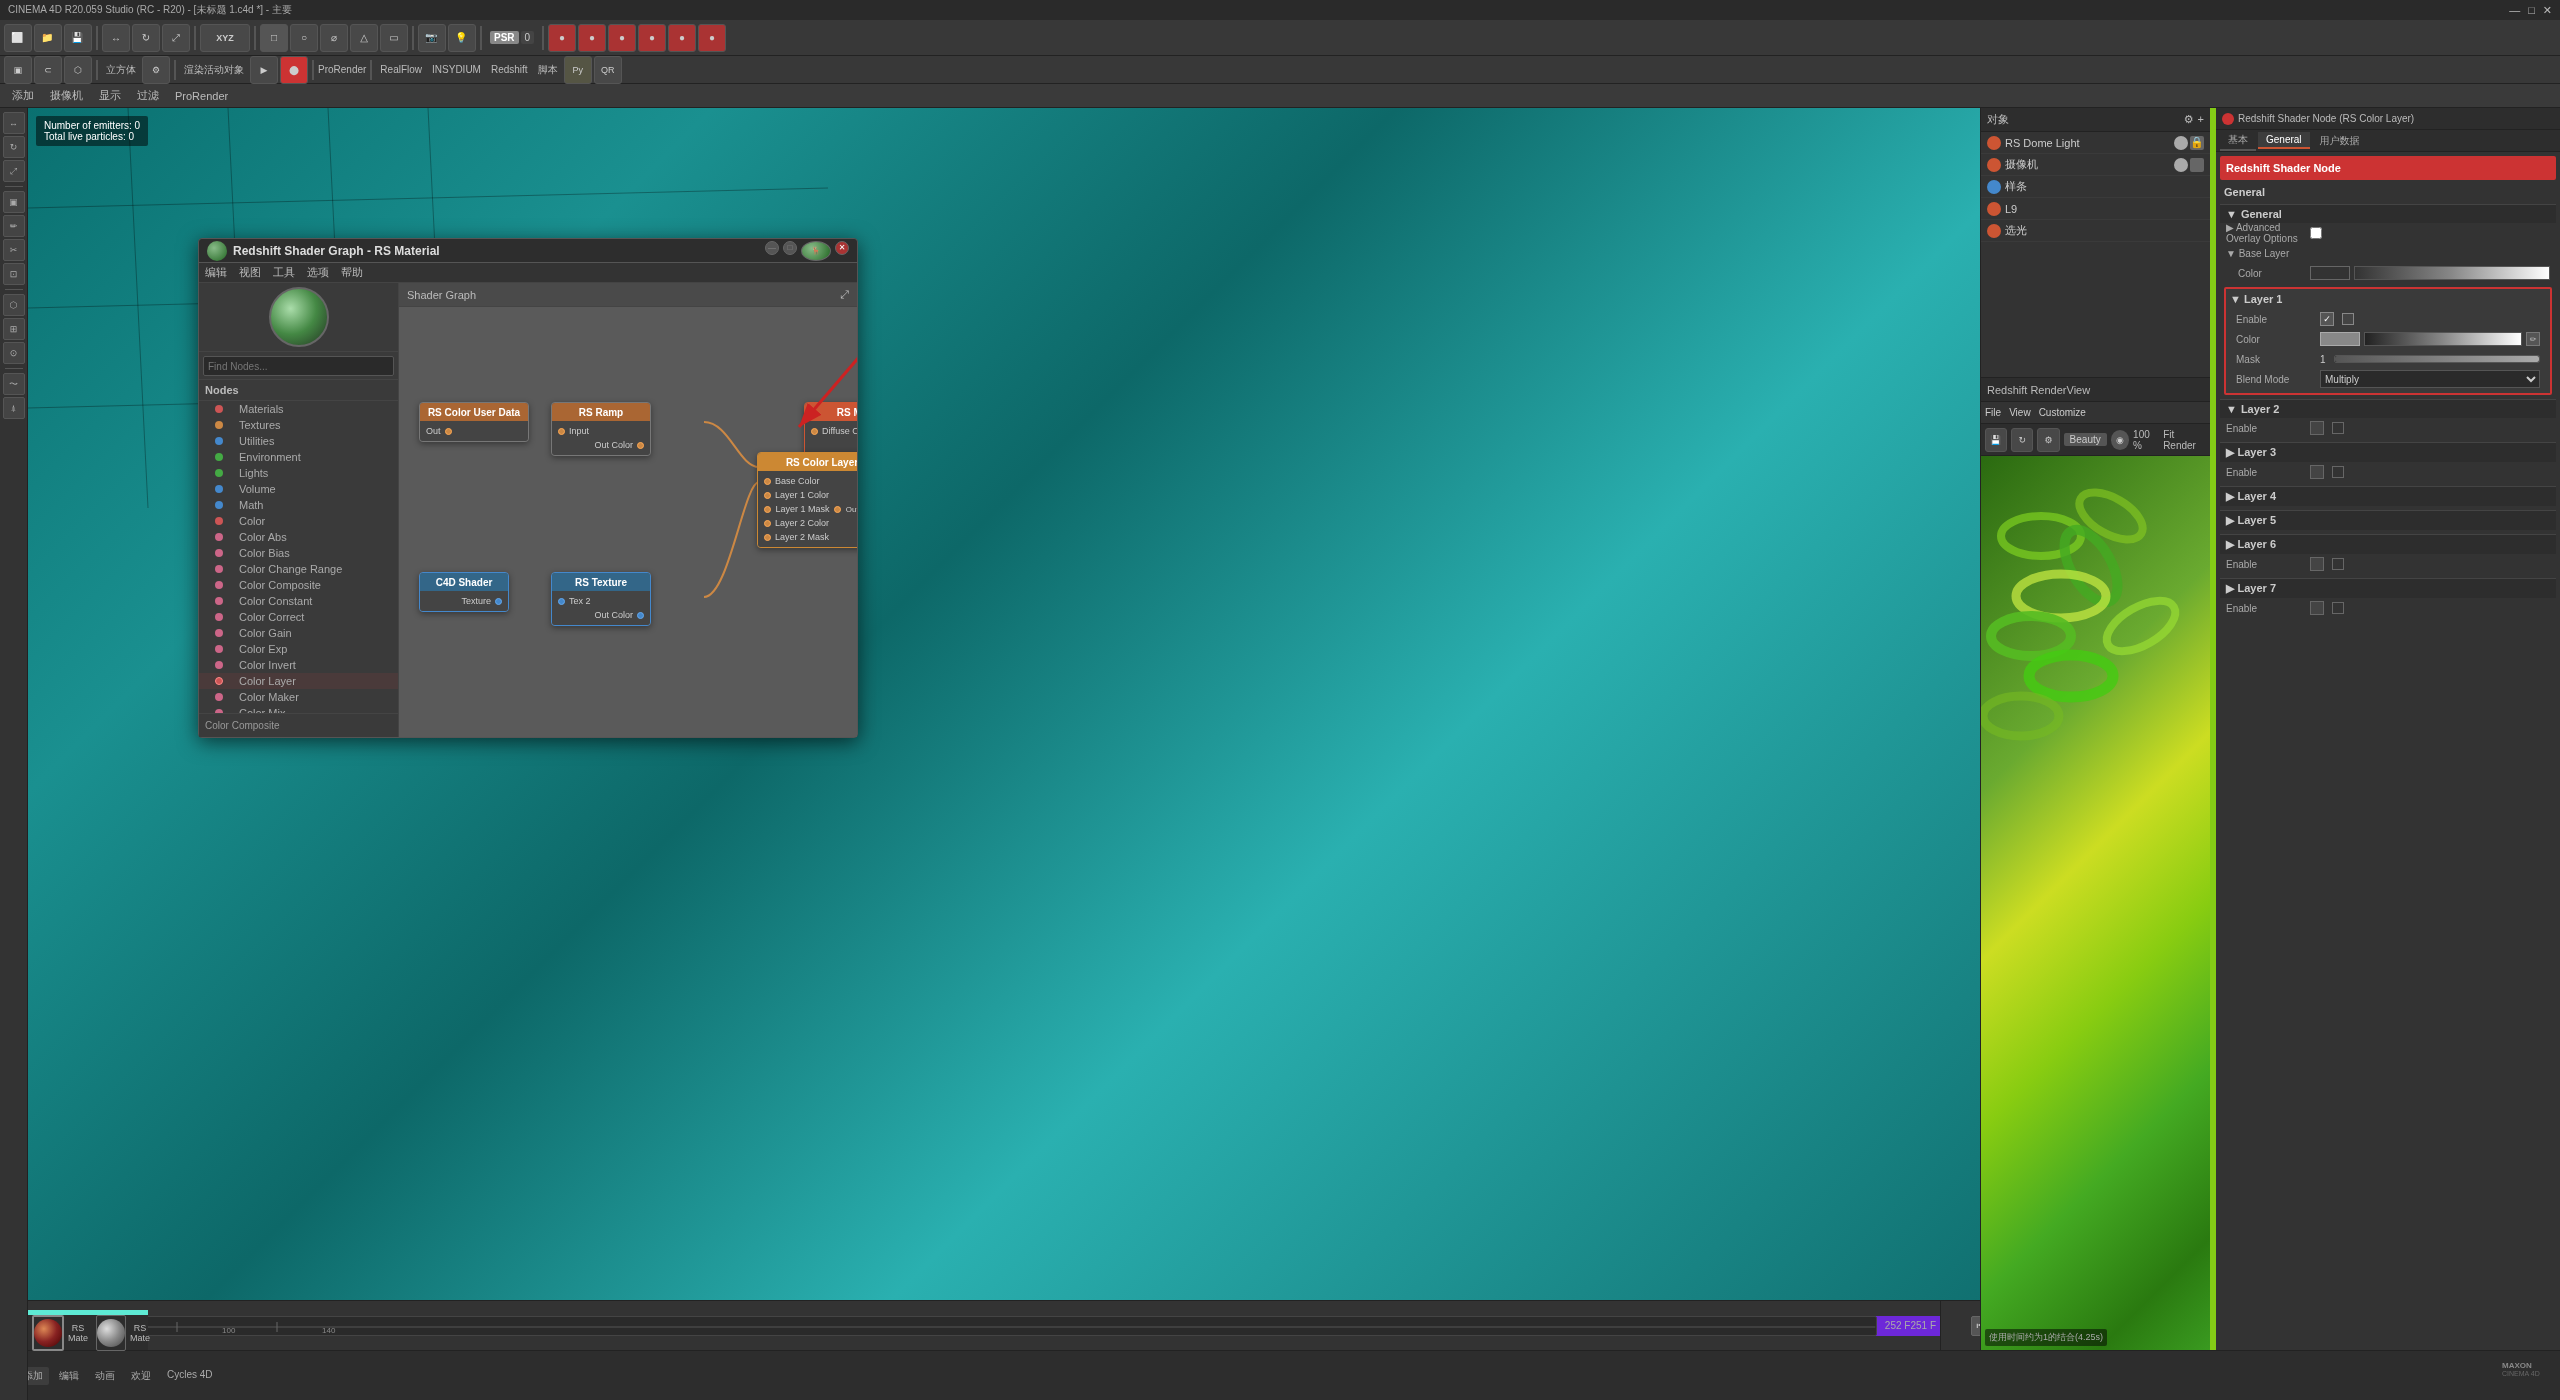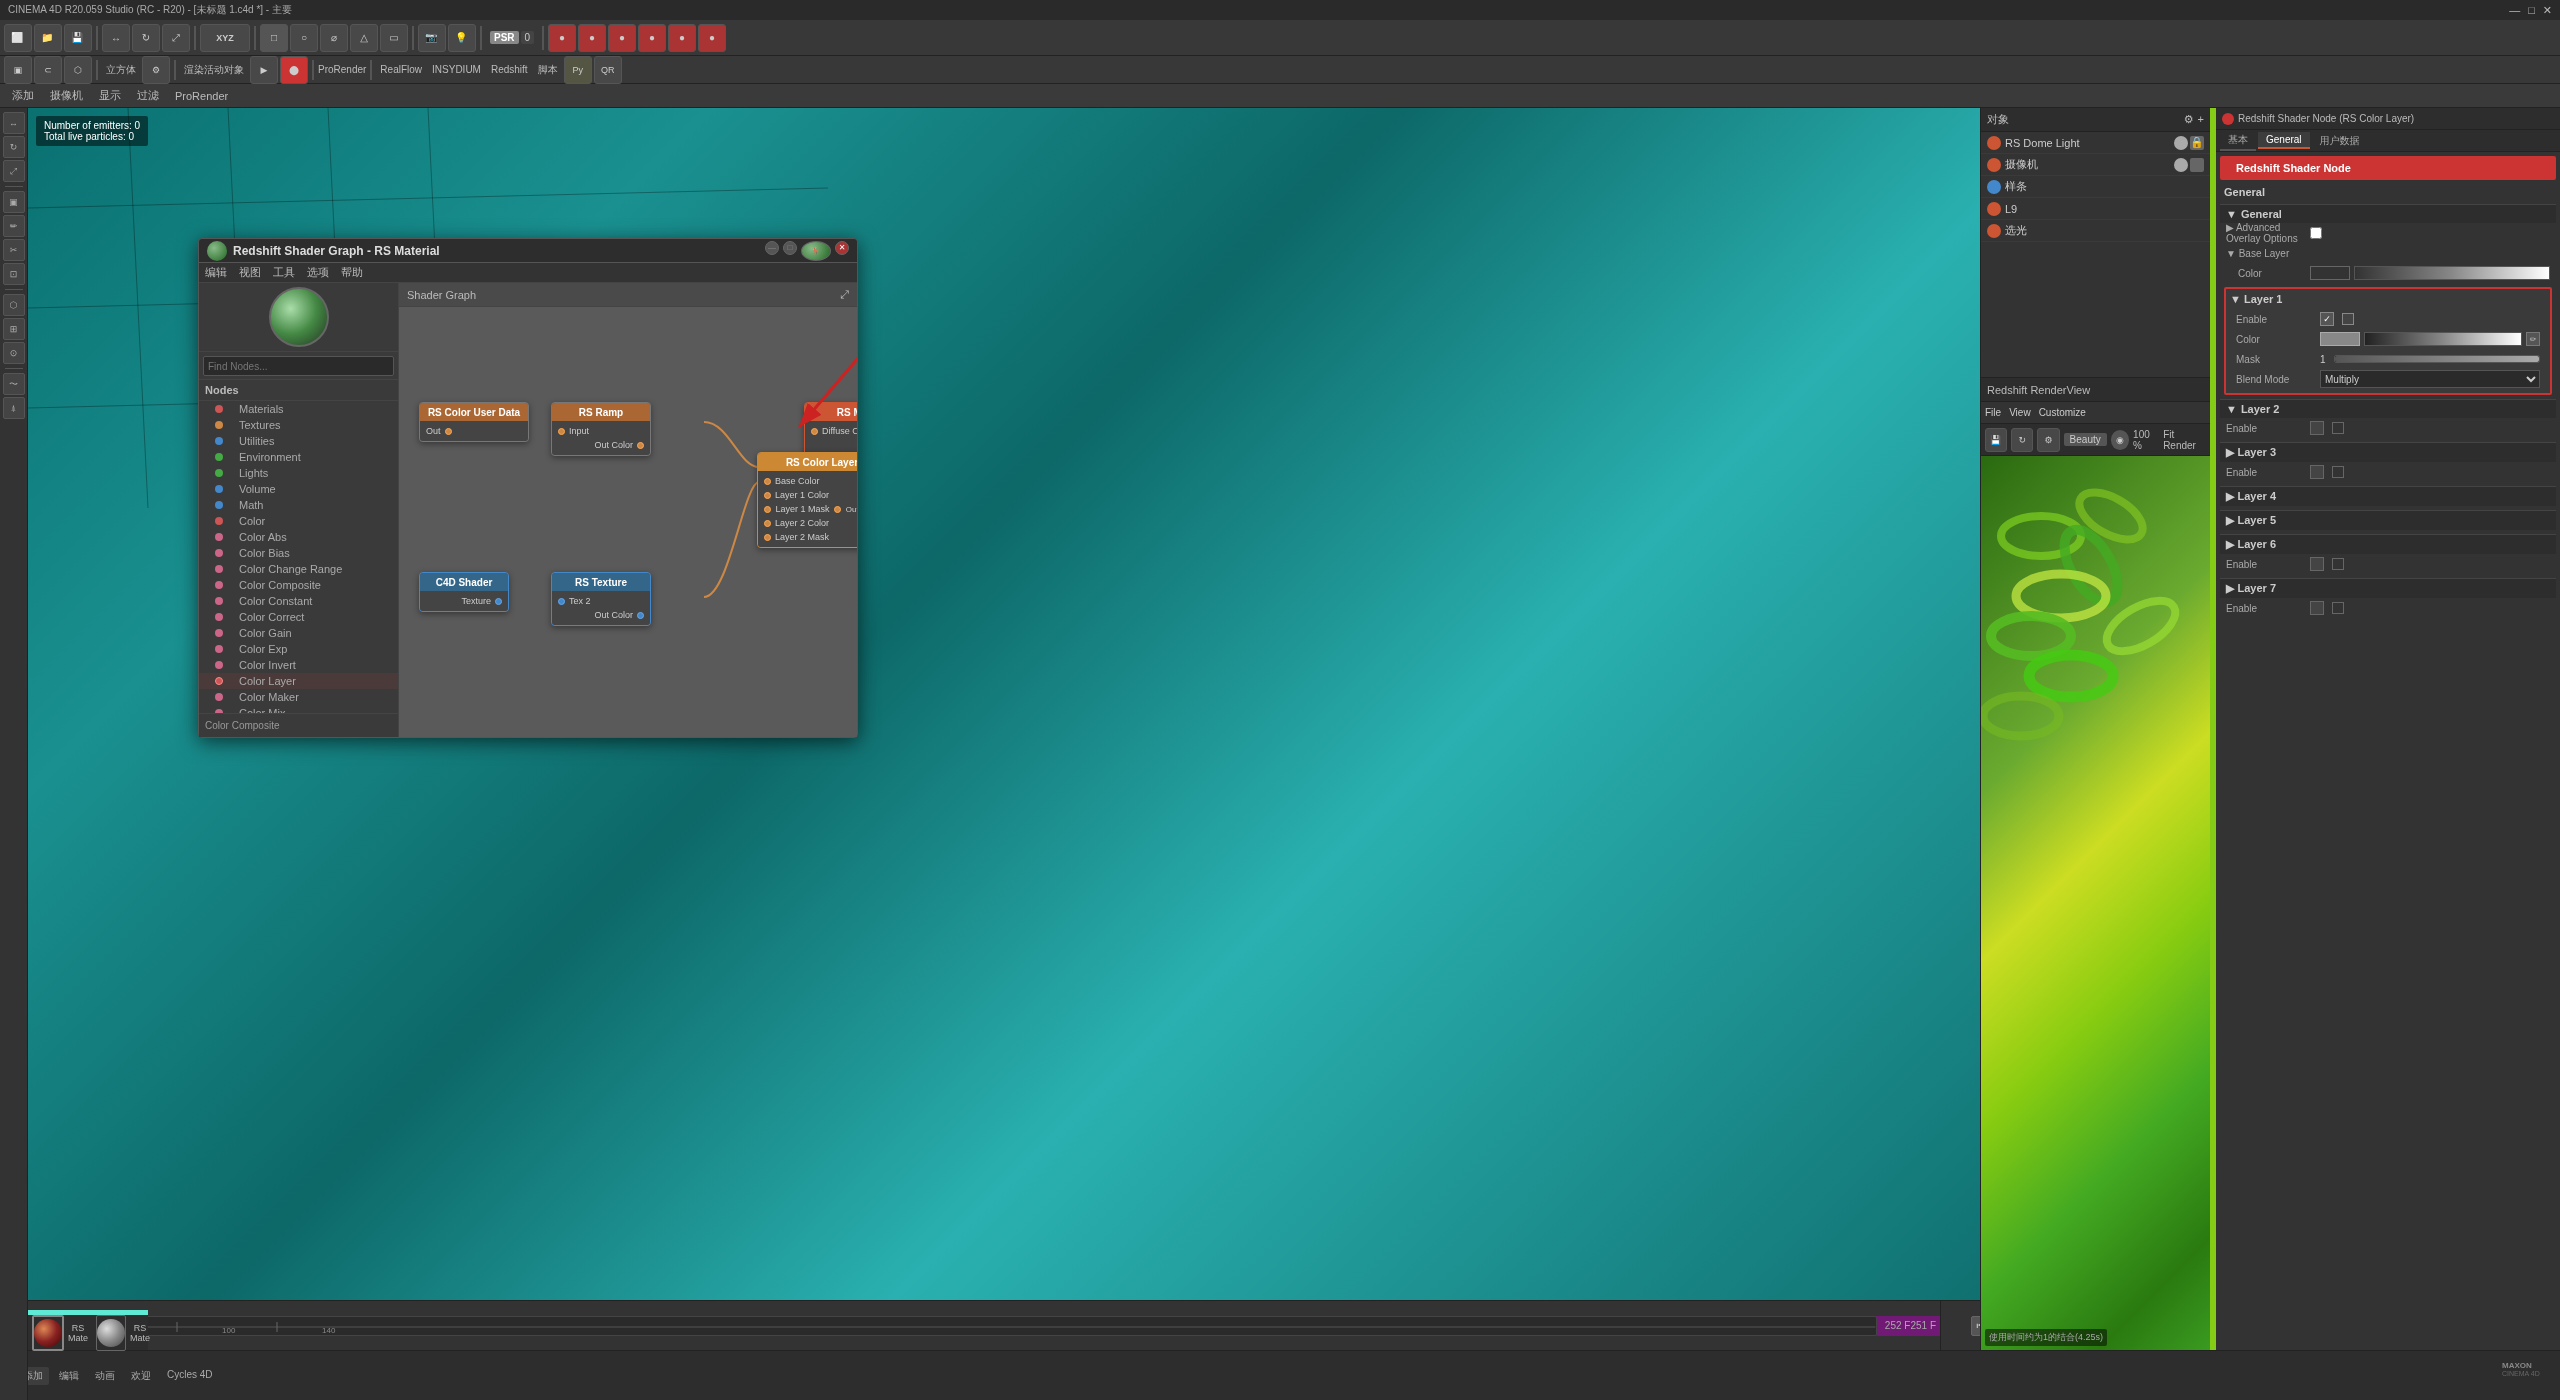--- a/index.html
+++ b/index.html
@@ -519,21 +519,21 @@
       padding: 4px;
       gap: 4px;
     }
 
     
     #right-title-bar {
       height: 24px;
       background: #cc3333;
       display: flex;
       align-items: center;
-      padding: 0 16px;
+      padding: 0 6px;
       font-size: 11px;
       color: #fff;
       font-weight: bold;
       border-radius: 2px;
       margin: 4px;
     }
 
     #layer1-box {
       border: 2px solid #cc3333;
       margin: 4px;
@@ -1134,21 +1134,21 @@
         <div class="prop-checkbox" style="width:14px; height:14px; border:1px solid #666; background:#444;"></div>
         <div style="width:12px; height:12px; border:1px solid #666; margin-left:4px;"></div>
       </div>
     </div>
 
   </div>
 </div>
 
 <div id="timeline-bar" style="position:absolute; bottom:50px; left:0; right:0; height:50px; background:#333; border-top:1px solid #222; display:flex;">
 
-  <div style="flex:1; background:#701a75; position:relative; display:flex; align-items:center; padding:0 4px;">
+  <div style="flex:1; background:#6d28d9; position:relative; display:flex; align-items:center; padding:0 4px;">
     <span style="font-size:10px; color:#aaa; margin-right:8px;">1 F</span>
 
     <div style="flex:1; height:20px; background:#2a2a2a; border:1px solid #444; position:relative; border-radius:2px;">
       <svg style="width:100%; height:100%;">
         <line x1="0" y1="10" x2="100%" y2="10" stroke="#555" stroke-width="1"></line>
 
         <text x="5" y="16" fill="#888" font-size="8">0</text>
         <line x1="50" y1="5" x2="50" y2="15" stroke="#666" stroke-width="1"></line>
         <text x="95" y="16" fill="#888" font-size="8">50</text>
         <line x1="150" y1="5" x2="150" y2="15" stroke="#666" stroke-width="1"></line>

